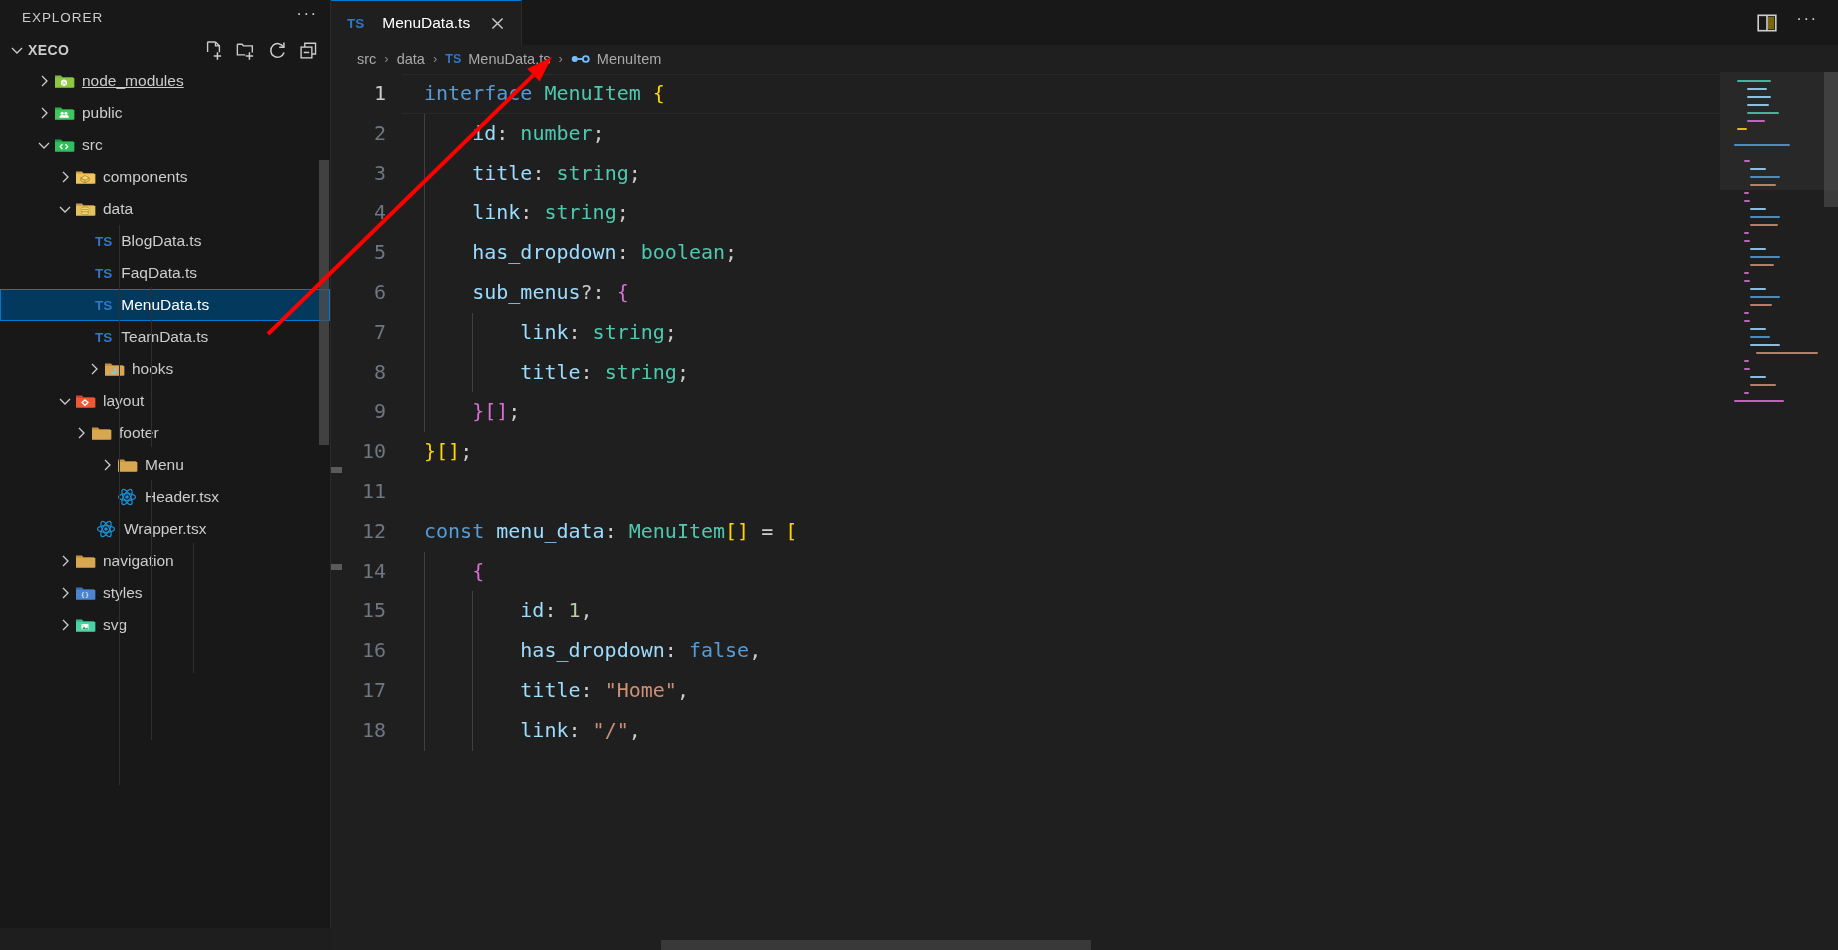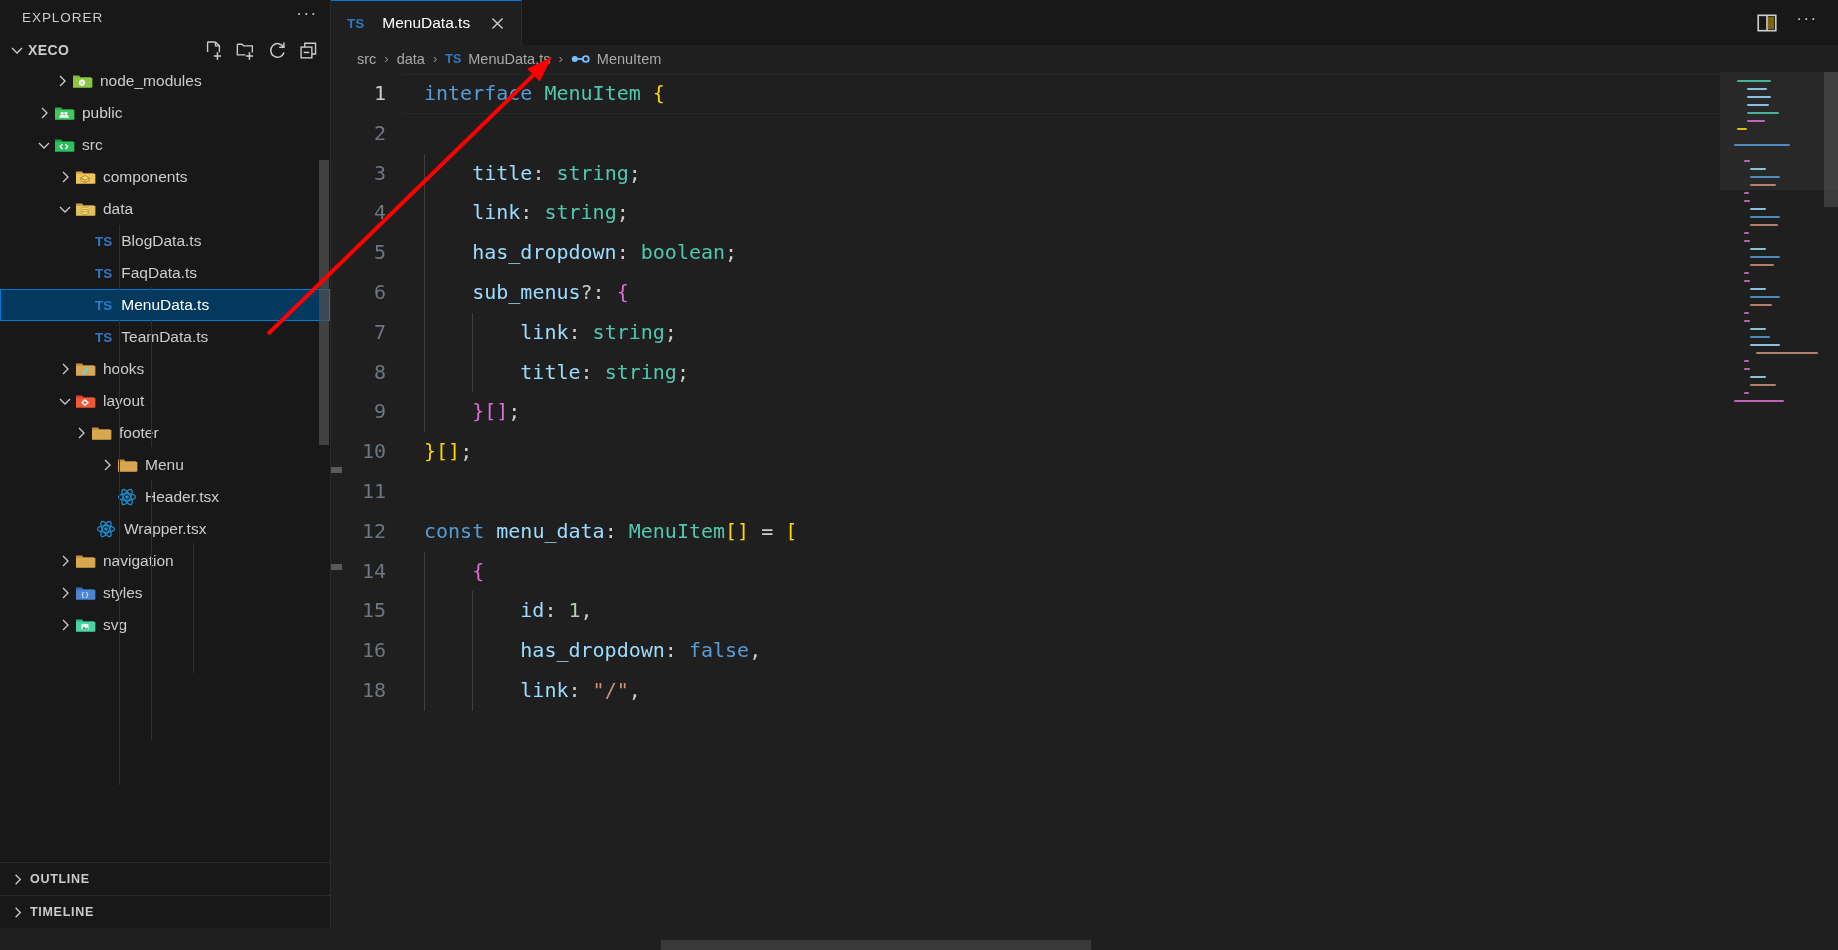--- a/index.html
+++ b/index.html
@@ -235,21 +235,21 @@
           <svg class="act-ico" viewBox="0 0 16 16">
               <rect x="1.6" y="5.4" width="8.2" height="8.2" fill="none" stroke="#CCC" stroke-width="1.05"></rect>
               <path d="M4.4 5.4V2.5h8.2v8.2H9.8" fill="none" stroke="#CCC" stroke-width="1.05"></path>
               <path d="M3.6 9.5h4.2" stroke="#CCC" stroke-width="1.15"></path>
             </svg>
         </span>
       </span>
     </div>
 
     <div id="tree">
-        <div class="row" style="padding-left: 53px;">
+        <div class="row" style="padding-left: 35px; text-decoration: underline;">
           <span class="chev">
             <svg width="16" height="16" viewBox="0 0 16 16">
               <path d="M6 3 L11 8 L6 13" fill="none" stroke="#CCCCCC" stroke-width="1.3"></path>
             </svg>
           </span>
           <svg class="ficon" viewBox="0 0 24 24">
             <path d="M2.2 5.9h6.5l1.7 2.0h11.4v11.3H2.2z" fill="#7BB84A"></path>
             <path d="M2.2 8.6h21.1v10.6H2.2z" fill="#8DC63F"></path>
             <path d="M12.0 10.1 15.3 12v3.8l-3.3 1.9-3.3-1.9V12z" fill="#ffffff" opacity="0.92"></path>
             <text x="12" y="15.3" fill="#7BB84A" font-size="4.4" text-anchor="middle" font-family="DejaVu Sans">js</text>
@@ -326,21 +326,21 @@
         <div class="row selected" style="padding-left: 77px;">
           <span class="chev empty"></span>
           <span class="tslabel">TS</span>
           <span class="rname">MenuData.ts</span>
         </div>
         <div class="row" style="padding-left: 77px;">
           <span class="chev empty"></span>
           <span class="tslabel">TS</span>
           <span class="rname">TeamData.ts</span>
         </div>
-        <div class="row" style="padding-left: 56px;">
+        <div class="row" style="padding-left: 85px;">
           <span class="chev">
             <svg width="16" height="16" viewBox="0 0 16 16">
               <path d="M6 3 L11 8 L6 13" fill="none" stroke="#CCCCCC" stroke-width="1.3"></path>
             </svg>
           </span>
           <svg class="ficon" viewBox="0 0 24 24">
             <path d="M2.2 5.9h6.5l1.7 2.0h11.4v11.3H2.2z" fill="#C08F42"></path>
             <path d="M2.2 8.6h21.1v10.6H2.2z" fill="#D9A75A"></path>
             <path d="M13.6 10.6v4.0a2.1 2.1 0 1 1-4.2 0" fill="none" stroke="#63D7F0" stroke-width="1.5"></path>
           </svg>
@@ -442,38 +442,20 @@
             <circle cx="10" cy="12.5" r="0.85" fill="#F0D264"></circle>
           </svg>
           <span class="rname">svg</span>
         </div>
         <div class="guide" style="left: 119px; top: 160px; height: 560px;"></div>
         <div class="guide" style="left: 151px; top: 222px; height: 160px;"></div>
         <div class="guide" style="left: 151px; top: 415px; height: 260px;"></div>
         <div class="guide" style="left: 193px; top: 478px; height: 130px;"></div>
       </div>
 
-    <div id="panels">
-        <div class="panel-head">
-          <span class="chev">
-            <svg width="15" height="15" viewBox="0 0 16 16">
-              <path d="M6 3 L11 8 L6 13" fill="none" stroke="#CCCCCC" stroke-width="1.4"></path>
-            </svg>
-          </span>
-          <span class="ptitle">OUTLINE</span>
-        </div>
-        <div class="panel-head">
-          <span class="chev">
-            <svg width="15" height="15" viewBox="0 0 16 16">
-              <path d="M6 3 L11 8 L6 13" fill="none" stroke="#CCCCCC" stroke-width="1.4"></path>
-            </svg>
-          </span>
-          <span class="ptitle">TIMELINE</span>
-        </div>
-      </div>
 
     <div class="sb-scrollbar" style="top:160px;height:285px;"></div>
   </div>
 
   <div id="main">
 
     <div id="tabbar">
       <div class="tab">
         <span class="tslabel">TS</span>
         <span class="tname">MenuData.ts</span>
@@ -519,34 +501,35 @@
         </span>
       </div>
 
     <div id="editor">
       <div id="gutter-strip">
           <div class="ovl-mark" style="top: 395px;"></div>
           <div class="ovl-mark" style="top: 492px;"></div>
         </div>
       <div id="code">
           <div class="cl cur"><span class="lnum active">1</span><span class="ctext"><span class="kw">interface</span><span class="pun"> </span><span class="typ">MenuItem</span><span class="pun"> </span><span class="by">{</span></span></div>
-          <div class="cl"><span class="lnum">2</span></div>
+          <div class="cl"><span class="lnum">2</span><span class="ctext"><span class="ind" style="left: 20px;"></span><span class="pun">    </span><span class="prop">id</span><span class="pun">: </span><span class="typ">number</span><span class="pun">;</span></span></div>
           <div class="cl"><span class="lnum">3</span><span class="ctext"><span class="ind" style="left: 20px;"></span><span class="pun">    </span><span class="prop">title</span><span class="pun">: </span><span class="typ">string</span><span class="pun">;</span></span></div>
           <div class="cl"><span class="lnum">4</span><span class="ctext"><span class="ind" style="left: 20px;"></span><span class="pun">    </span><span class="prop">link</span><span class="pun">: </span><span class="typ">string</span><span class="pun">;</span></span></div>
           <div class="cl"><span class="lnum">5</span><span class="ctext"><span class="ind" style="left: 20px;"></span><span class="pun">    </span><span class="prop">has_dropdown</span><span class="pun">: </span><span class="typ">boolean</span><span class="pun">;</span></span></div>
           <div class="cl"><span class="lnum">6</span><span class="ctext"><span class="ind" style="left: 20px;"></span><span class="pun">    </span><span class="prop">sub_menus</span><span class="pun">?: </span><span class="bm">{</span></span></div>
           <div class="cl"><span class="lnum">7</span><span class="ctext"><span class="ind" style="left: 20px;"></span><span class="ind" style="left: 68.08px;"></span><span class="pun">        </span><span class="prop">link</span><span class="pun">: </span><span class="typ">string</span><span class="pun">;</span></span></div>
           <div class="cl"><span class="lnum">8</span><span class="ctext"><span class="ind" style="left: 20px;"></span><span class="ind" style="left: 68.08px;"></span><span class="pun">        </span><span class="prop">title</span><span class="pun">: </span><span class="typ">string</span><span class="pun">;</span></span></div>
           <div class="cl"><span class="lnum">9</span><span class="ctext"><span class="ind" style="left: 20px;"></span><span class="pun">    </span><span class="bm">}[]</span><span class="pun">;</span></span></div>
           <div class="cl"><span class="lnum">10</span><span class="ctext"><span class="by">}[]</span><span class="pun">;</span></span></div>
           <div class="cl"><span class="lnum">11</span><span class="ctext"></span></div>
           <div class="cl"><span class="lnum">12</span><span class="ctext"><span class="kw">const</span><span class="pun"> </span><span class="prop">menu_data</span><span class="pun">: </span><span class="typ">MenuItem</span><span class="by">[]</span><span class="pun"> = </span><span class="by">[</span></span></div>
           <div class="cl"><span class="lnum">14</span><span class="ctext"><span class="ind" style="left: 20px;"></span><span class="pun">    </span><span class="bm">{</span></span></div>
           <div class="cl"><span class="lnum">15</span><span class="ctext"><span class="ind" style="left: 20px;"></span><span class="ind" style="left: 68.08px;"></span><span class="pun">        </span><span class="prop">id</span><span class="pun">: </span><span class="num">1</span><span class="pun">,</span></span></div>
           <div class="cl"><span class="lnum">16</span><span class="ctext"><span class="ind" style="left: 20px;"></span><span class="ind" style="left: 68.08px;"></span><span class="pun">        </span><span class="prop">has_dropdown</span><span class="pun">: </span><span class="kw">false</span><span class="pun">,</span></span></div>
+          <div class="cl"><span class="lnum">17</span><span class="ctext"><span class="ind" style="left: 20px;"></span><span class="ind" style="left: 68.08px;"></span><span class="pun">        </span><span class="prop">title</span><span class="pun">: </span><span class="str">"Home"</span><span class="pun">,</span></span></div>
           <div class="cl"><span class="lnum">18</span><span class="ctext"><span class="ind" style="left: 20px;"></span><span class="ind" style="left: 68.08px;"></span><span class="pun">        </span><span class="prop">link</span><span class="pun">: </span><span class="str">"/"</span><span class="pun">,</span></span></div>
         </div>
       <div id="minimap">
         <div id="mm-slider"></div>
       <div class="mm-line" style="top: 8px; left: 17.2px; width: 34px; background: rgb(78, 201, 176); opacity: 0.85;"></div>
           <div class="mm-line" style="top: 16px; left: 26.8px; width: 20px; background: rgb(156, 220, 254); opacity: 0.85;"></div>
           <div class="mm-line" style="top: 24px; left: 26.8px; width: 24px; background: rgb(156, 220, 254); opacity: 0.85;"></div>
           <div class="mm-line" style="top: 32px; left: 26.8px; width: 22px; background: rgb(156, 220, 254); opacity: 0.85;"></div>
           <div class="mm-line" style="top: 40px; left: 26.8px; width: 32px; background: rgb(78, 201, 176); opacity: 0.85;"></div>
           <div class="mm-line" style="top: 48px; left: 26.8px; width: 18px; background: rgb(218, 112, 214); opacity: 0.85;"></div>

